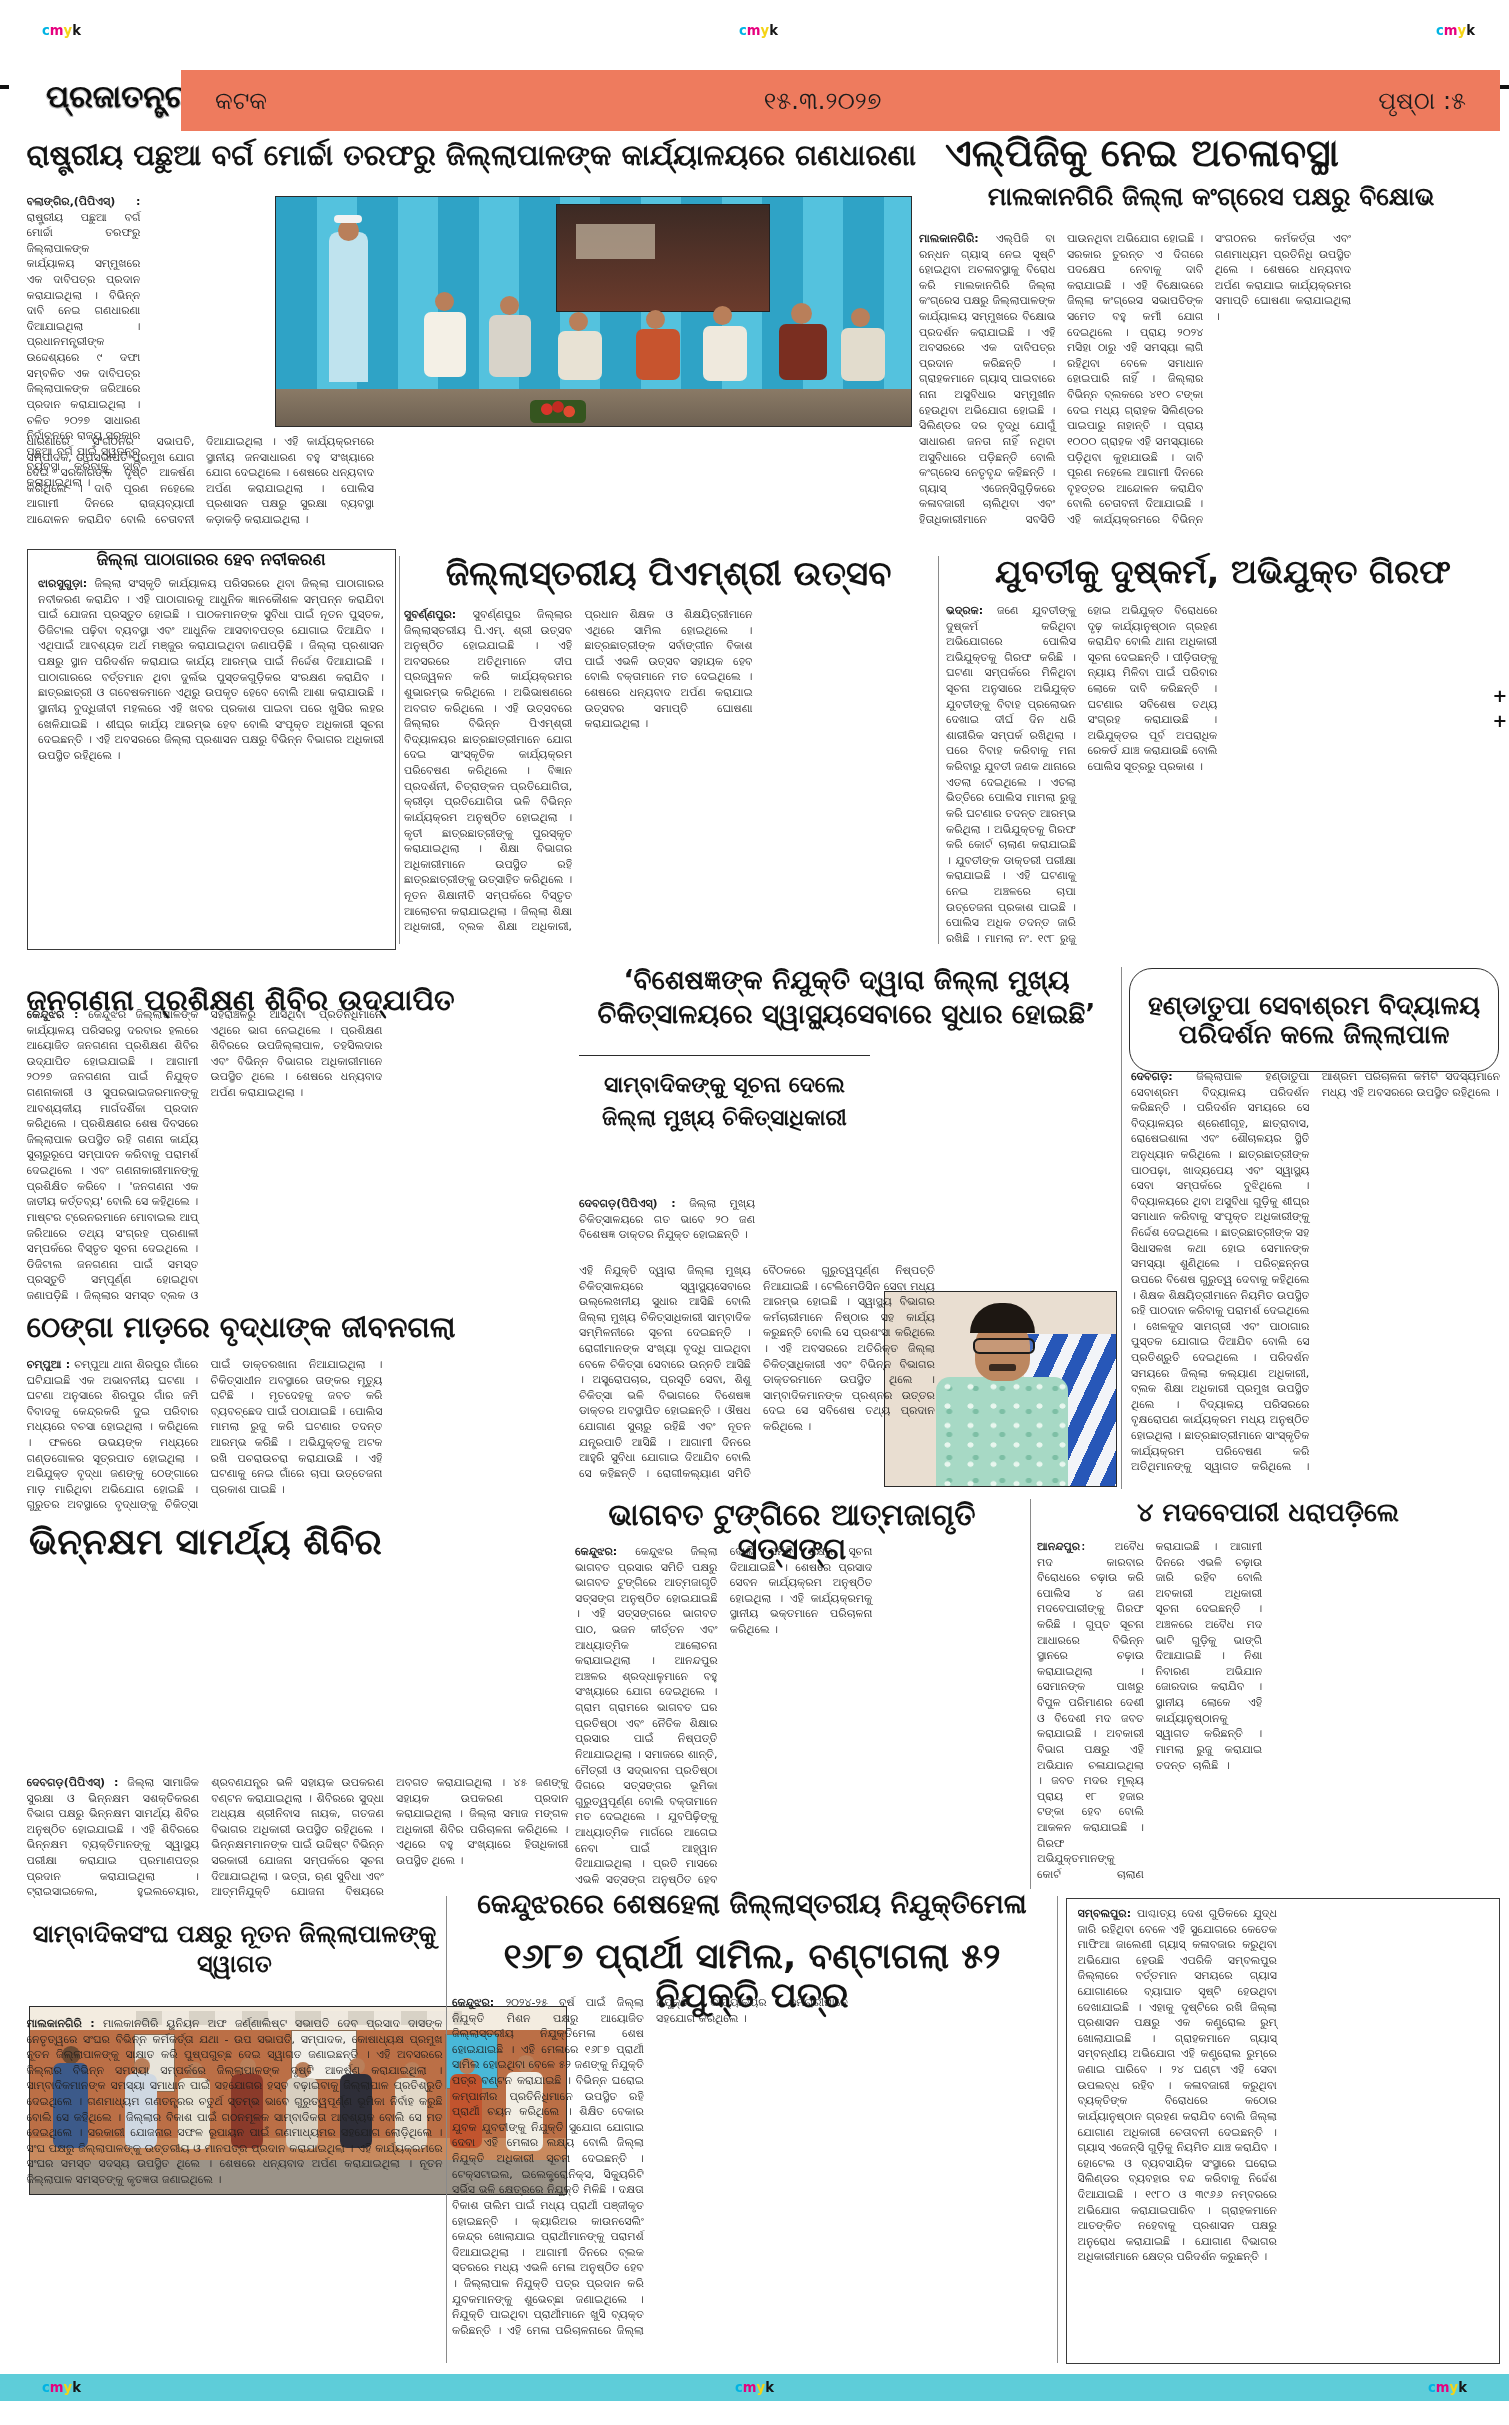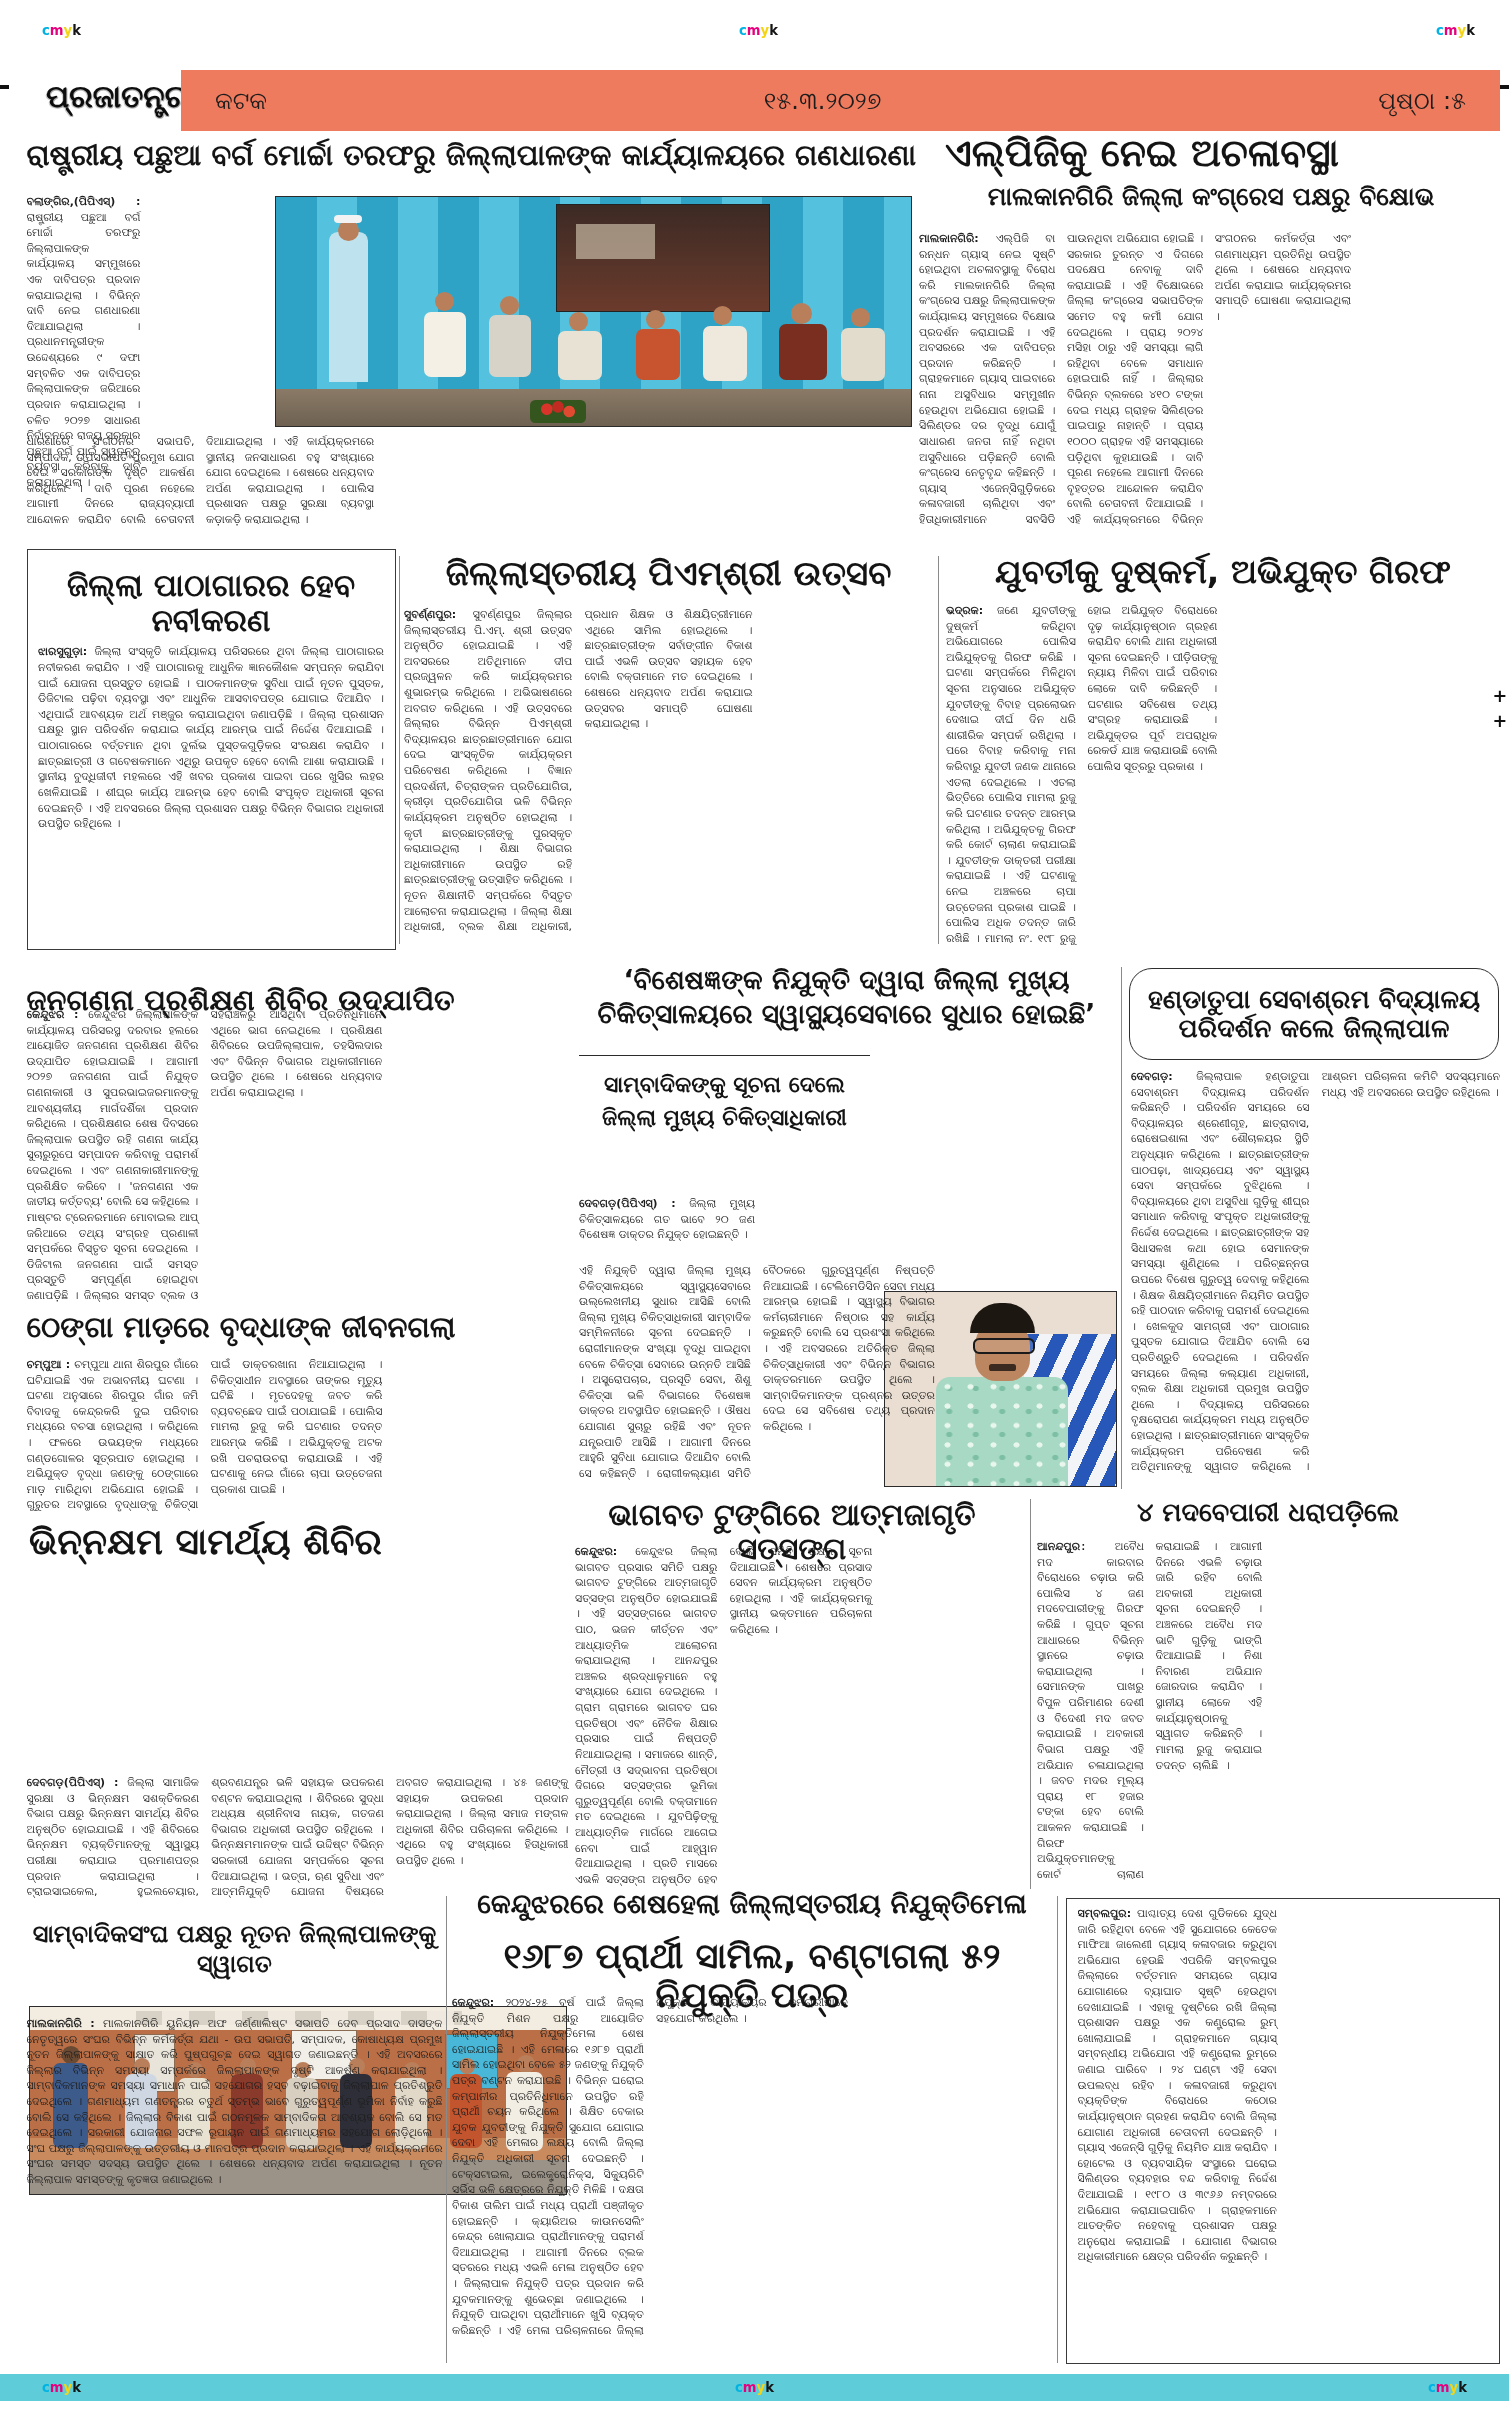--- a/index.html
+++ b/index.html
@@ -85,21 +85,21 @@
   <span>ଧାରଣାରେ ସଂଗଠନର ସଭାପତି, ସମ୍ପାଦକ, ଉପସଭାପତି ପ୍ରମୁଖ ଯୋଗ ଦେଇ ସରକାରଙ୍କ ଦୃଷ୍ଟି ଆକର୍ଷଣ କରିଥିଲେ । ଦାବି ପୂରଣ ନହେଲେ ଆଗାମୀ ଦିନରେ ରାଜ୍ୟବ୍ୟାପୀ ଆନ୍ଦୋଳନ କରାଯିବ ବୋଲି ଚେତାବନୀ ଦିଆଯାଇଥିଲା । ଏହି କାର୍ଯ୍ୟକ୍ରମରେ ସ୍ଥାନୀୟ ଜନସାଧାରଣ ବହୁ ସଂଖ୍ୟାରେ ଯୋଗ ଦେଇଥିଲେ । ଶେଷରେ ଧନ୍ୟବାଦ ଅର୍ପଣ କରାଯାଇଥିଲା । ପୋଲିସ ପ୍ରଶାସନ ପକ୍ଷରୁ ସୁରକ୍ଷା ବ୍ୟବସ୍ଥା କଡ଼ାକଡ଼ି କରାଯାଇଥିଲା ।</span>
 </div>
 
 <div class="abs hl" style="left:785px;top:132px;width:714px;font-size:38px;">ଏଲ୍‌ପିଜିକୁ ନେଇ ଅଚଳାବସ୍ଥା</div>
 <div class="abs hl" style="left:922px;top:183px;width:578px;font-size:25px;">ମାଲକାନଗିରି ଜିଲ୍ଲା କଂଗ୍ରେସ ପକ୍ଷରୁ ବିକ୍ଷୋଭ</div>
 <div class="abs bd cols4" style="left:919px;top:231px;width:580px;height:307px;">
   <b>ମାଲକାନଗିରି: </b><span>ଏଲ୍‌ପିଜି ବା ରନ୍ଧନ ଗ୍ୟାସ୍ ନେଇ ସୃଷ୍ଟି ହୋଇଥିବା ଅଚଳାବସ୍ଥାକୁ ବିରୋଧ କରି ମାଲକାନଗିରି ଜିଲ୍ଲା କଂଗ୍ରେସ ପକ୍ଷରୁ ଜିଲ୍ଲାପାଳଙ୍କ କାର୍ଯ୍ୟାଳୟ ସମ୍ମୁଖରେ ବିକ୍ଷୋଭ ପ୍ରଦର୍ଶନ କରାଯାଇଛି । ଏହି ଅବସରରେ ଏକ ଦାବିପତ୍ର ପ୍ରଦାନ କରିଛନ୍ତି । ଗ୍ରାହକମାନେ ଗ୍ୟାସ୍ ପାଇବାରେ ନାନା ଅସୁବିଧାର ସମ୍ମୁଖୀନ ହେଉଥିବା ଅଭିଯୋଗ ହୋଇଛି । ସିଲିଣ୍ଡର ଦର ବୃଦ୍ଧି ଯୋଗୁଁ ସାଧାରଣ ଜନତା ନାହିଁ ନଥିବା ଅସୁବିଧାରେ ପଡ଼ିଛନ୍ତି ବୋଲି କଂଗ୍ରେସ ନେତୃବୃନ୍ଦ କହିଛନ୍ତି । ଗ୍ୟାସ୍ ଏଜେନ୍ସିଗୁଡ଼ିକରେ କଳାବଜାରୀ ଚାଲିଥିବା ଏବଂ ହିତାଧିକାରୀମାନେ ସବସିଡି ପାଉନଥିବା ଅଭିଯୋଗ ହୋଇଛି । ସରକାର ତୁରନ୍ତ ଏ ଦିଗରେ ପଦକ୍ଷେପ ନେବାକୁ ଦାବି କରାଯାଇଛି । ଏହି ବିକ୍ଷୋଭରେ ଜିଲ୍ଲା କଂଗ୍ରେସ ସଭାପତିଙ୍କ ସମେତ ବହୁ କର୍ମୀ ଯୋଗ ଦେଇଥିଲେ । ପ୍ରାୟ ୨୦୨୪ ମସିହା ଠାରୁ ଏହି ସମସ୍ୟା ଲାଗି ରହିଥିବା ବେଳେ ସମାଧାନ ହୋଇପାରି ନାହିଁ । ଜିଲ୍ଲାର ବିଭିନ୍ନ ବ୍ଲକରେ ୪୧୦ ଟଙ୍କା ଦେଇ ମଧ୍ୟ ଗ୍ରାହକ ସିଲିଣ୍ଡର ପାଇପାରୁ ନାହାନ୍ତି । ପ୍ରାୟ ୧୦୦୦ ଗ୍ରାହକ ଏହି ସମସ୍ୟାରେ ପଡ଼ିଥିବା କୁହାଯାଉଛି । ଦାବି ପୂରଣ ନହେଲେ ଆଗାମୀ ଦିନରେ ବୃହତ୍ତର ଆନ୍ଦୋଳନ କରାଯିବ ବୋଲି ଚେତାବନୀ ଦିଆଯାଇଛି । ଏହି କାର୍ଯ୍ୟକ୍ରମରେ ବିଭିନ୍ନ ସଂଗଠନର କର୍ମକର୍ତ୍ତା ଏବଂ ଗଣମାଧ୍ୟମ ପ୍ରତିନିଧି ଉପସ୍ଥିତ ଥିଲେ । ଶେଷରେ ଧନ୍ୟବାଦ ଅର୍ପଣ କରାଯାଇ କାର୍ଯ୍ୟକ୍ରମର ସମାପ୍ତି ଘୋଷଣା କରାଯାଇଥିଲା ।</span>
 </div>
 
 <div class="abs boxed" style="left:26.5px;top:549px;width:369px;height:401px;">
-  <div class="hl" style="font-size:31px;margin:18px 7px 7px;">ଜିଲ୍ଲା ପାଠାଗାରର ହେବ ନବୀକରଣ</div>
+  <div class="hl" style="font-size:17px;margin:0 7px 7px;">ଜିଲ୍ଲା ପାଠାଗାରର ହେବ ନବୀକରଣ</div>
   <div class="bd" style="margin:5.3px 10.6px;height:318px;">
     <b>ଝାରସୁଗୁଡ଼ା: </b><span>ଜିଲ୍ଲା ସଂସ୍କୃତି କାର୍ଯ୍ୟାଳୟ ପରିସରରେ ଥିବା ଜିଲ୍ଲା ପାଠାଗାରର ନବୀକରଣ କରାଯିବ । ଏହି ପାଠାଗାରକୁ ଆଧୁନିକ ଜ୍ଞାନକୌଶଳ ସମ୍ପନ୍ନ କରାଯିବା ପାଇଁ ଯୋଜନା ପ୍ରସ୍ତୁତ ହୋଇଛି । ପାଠକମାନଙ୍କ ସୁବିଧା ପାଇଁ ନୂତନ ପୁସ୍ତକ, ଡିଜିଟାଲ ପଢ଼ିବା ବ୍ୟବସ୍ଥା ଏବଂ ଆଧୁନିକ ଆସବାବପତ୍ର ଯୋଗାଇ ଦିଆଯିବ । ଏଥିପାଇଁ ଆବଶ୍ୟକ ଅର୍ଥ ମଞ୍ଜୁର କରାଯାଇଥିବା ଜଣାପଡ଼ିଛି । ଜିଲ୍ଲା ପ୍ରଶାସନ ପକ୍ଷରୁ ସ୍ଥାନ ପରିଦର୍ଶନ କରାଯାଇ କାର୍ଯ୍ୟ ଆରମ୍ଭ ପାଇଁ ନିର୍ଦ୍ଦେଶ ଦିଆଯାଇଛି । ପାଠାଗାରରେ ବର୍ତ୍ତମାନ ଥିବା ଦୁର୍ଲଭ ପୁସ୍ତକଗୁଡ଼ିକର ସଂରକ୍ଷଣ କରାଯିବ । ଛାତ୍ରଛାତ୍ରୀ ଓ ଗବେଷକମାନେ ଏଥିରୁ ଉପକୃତ ହେବେ ବୋଲି ଆଶା କରାଯାଉଛି । ସ୍ଥାନୀୟ ବୁଦ୍ଧିଜୀବୀ ମହଲରେ ଏହି ଖବର ପ୍ରକାଶ ପାଇବା ପରେ ଖୁସିର ଲହର ଖେଳିଯାଇଛି । ଶୀଘ୍ର କାର୍ଯ୍ୟ ଆରମ୍ଭ ହେବ ବୋଲି ସଂପୃକ୍ତ ଅଧିକାରୀ ସୂଚନା ଦେଇଛନ୍ତି । ଏହି ଅବସରରେ ଜିଲ୍ଲା ପ୍ରଶାସନ ପକ୍ଷରୁ ବିଭିନ୍ନ ବିଭାଗର ଅଧିକାରୀ ଉପସ୍ଥିତ ରହିଥିଲେ ।</span>
   </div>
 </div>
 
 <div class="abs vrule" style="left:399px;top:556px;height:388px;"></div>
 <div class="abs hl" style="left:404px;top:554px;width:529px;font-size:34px;">ଜିଲ୍ଲାସ୍ତରୀୟ ପିଏମ୍‌ଶ୍ରୀ ଉତ୍ସବ</div>
 <div class="abs bd cols3" style="left:404px;top:607px;width:529px;height:340px;">
   <b>ସୁବର୍ଣ୍ଣପୁର: </b><span>ସୁବର୍ଣ୍ଣପୁର ଜିଲ୍ଲାର ଜିଲ୍ଲାସ୍ତରୀୟ ପି.ଏମ୍. ଶ୍ରୀ ଉତ୍ସବ ଅନୁଷ୍ଠିତ ହୋଇଯାଇଛି । ଏହି ଅବସରରେ ଅତିଥିମାନେ ଦୀପ ପ୍ରଜ୍ୱଳନ କରି କାର୍ଯ୍ୟକ୍ରମର ଶୁଭାରମ୍ଭ କରିଥିଲେ । ଅଭିଭାଷଣରେ ଅବଗତ କରିଥିଲେ । ଏହି ଉତ୍ସବରେ ଜିଲ୍ଲାର ବିଭିନ୍ନ ପିଏମ୍‌ଶ୍ରୀ ବିଦ୍ୟାଳୟର ଛାତ୍ରଛାତ୍ରୀମାନେ ଯୋଗ ଦେଇ ସାଂସ୍କୃତିକ କାର୍ଯ୍ୟକ୍ରମ ପରିବେଷଣ କରିଥିଲେ । ବିଜ୍ଞାନ ପ୍ରଦର୍ଶନୀ, ଚିତ୍ରାଙ୍କନ ପ୍ରତିଯୋଗିତା, କ୍ରୀଡ଼ା ପ୍ରତିଯୋଗିତା ଭଳି ବିଭିନ୍ନ କାର୍ଯ୍ୟକ୍ରମ ଅନୁଷ୍ଠିତ ହୋଇଥିଲା । କୃତୀ ଛାତ୍ରଛାତ୍ରୀଙ୍କୁ ପୁରସ୍କୃତ କରାଯାଇଥିଲା । ଶିକ୍ଷା ବିଭାଗର ଅଧିକାରୀମାନେ ଉପସ୍ଥିତ ରହି ଛାତ୍ରଛାତ୍ରୀଙ୍କୁ ଉତ୍ସାହିତ କରିଥିଲେ । ନୂତନ ଶିକ୍ଷାନୀତି ସମ୍ପର୍କରେ ବିସ୍ତୃତ ଆଲୋଚନା କରାଯାଇଥିଲା । ଜିଲ୍ଲା ଶିକ୍ଷା ଅଧିକାରୀ, ବ୍ଲକ ଶିକ୍ଷା ଅଧିକାରୀ, ପ୍ରଧାନ ଶିକ୍ଷକ ଓ ଶିକ୍ଷୟିତ୍ରୀମାନେ ଏଥିରେ ସାମିଲ ହୋଇଥିଲେ । ଛାତ୍ରଛାତ୍ରୀଙ୍କ ସର୍ବାଙ୍ଗୀନ ବିକାଶ ପାଇଁ ଏଭଳି ଉତ୍ସବ ସହାୟକ ହେବ ବୋଲି ବକ୍ତାମାନେ ମତ ଦେଇଥିଲେ । ଶେଷରେ ଧନ୍ୟବାଦ ଅର୍ପଣ କରାଯାଇ ଉତ୍ସବର ସମାପ୍ତି ଘୋଷଣା କରାଯାଇଥିଲା ।</span>
 </div>
@@ -130,21 +130,21 @@
   <div class="fig" style="left:90px;top:26.5px;width:55px;height:62px;background:#bc8760;border-radius:26.5px 26.5px 21px 21px;"></div>
   <div class="fig" style="left:85px;top:10.6px;width:65px;height:30px;background:#1d1712;border-radius:35px 35px 0 0;"></div>
   <div class="fig" style="left:88px;top:46px;width:58px;height:12.3px;border:2.6px solid #1a1a1a;border-radius:6.2px;background:rgba(255,255,255,.15);"></div>
   <div class="fig" style="left:104px;top:72px;width:26.5px;height:7px;background:#3a2a20;border-radius:2.6px;"></div>
 </div>
 <div class="abs bd cols3" style="left:579px;top:1263px;width:540px;height:226px;">
   <span>ଏହି ନିଯୁକ୍ତି ଦ୍ୱାରା ଜିଲ୍ଲା ମୁଖ୍ୟ ଚିକିତ୍ସାଳୟରେ ସ୍ୱାସ୍ଥ୍ୟସେବାରେ ଉଲ୍ଲେଖନୀୟ ସୁଧାର ଆସିଛି ବୋଲି ଜିଲ୍ଲା ମୁଖ୍ୟ ଚିକିତ୍ସାଧିକାରୀ ସାମ୍ବାଦିକ ସମ୍ମିଳନୀରେ ସୂଚନା ଦେଇଛନ୍ତି । ରୋଗୀମାନଙ୍କ ସଂଖ୍ୟା ବୃଦ୍ଧି ପାଇଥିବା ବେଳେ ଚିକିତ୍ସା ସେବାରେ ଉନ୍ନତି ଆସିଛି । ଅସ୍ତ୍ରୋପଚାର, ପ୍ରସୂତି ସେବା, ଶିଶୁ ଚିକିତ୍ସା ଭଳି ବିଭାଗରେ ବିଶେଷଜ୍ଞ ଡାକ୍ତର ଅବସ୍ଥାପିତ ହୋଇଛନ୍ତି । ଔଷଧ ଯୋଗାଣ ସୁଚାରୁ ରହିଛି ଏବଂ ନୂତନ ଯନ୍ତ୍ରପାତି ଆସିଛି । ଆଗାମୀ ଦିନରେ ଆହୁରି ସୁବିଧା ଯୋଗାଇ ଦିଆଯିବ ବୋଲି ସେ କହିଛନ୍ତି । ରୋଗୀକଲ୍ୟାଣ ସମିତି ବୈଠକରେ ଗୁରୁତ୍ୱପୂର୍ଣ୍ଣ ନିଷ୍ପତ୍ତି ନିଆଯାଇଛି । ଟେଲିମେଡିସିନ ସେବା ମଧ୍ୟ ଆରମ୍ଭ ହୋଇଛି । ସ୍ୱାସ୍ଥ୍ୟ ବିଭାଗର କର୍ମଚାରୀମାନେ ନିଷ୍ଠାର ସହ କାର୍ଯ୍ୟ କରୁଛନ୍ତି ବୋଲି ସେ ପ୍ରଶଂସା କରିଥିଲେ । ଏହି ଅବସରରେ ଅତିରିକ୍ତ ଜିଲ୍ଲା ଚିକିତ୍ସାଧିକାରୀ ଏବଂ ବିଭିନ୍ନ ବିଭାଗର ଡାକ୍ତରମାନେ ଉପସ୍ଥିତ ଥିଲେ । ସାମ୍ବାଦିକମାନଙ୍କ ପ୍ରଶ୍ନର ଉତ୍ତର ଦେଇ ସେ ସବିଶେଷ ତଥ୍ୟ ପ୍ରଦାନ କରିଥିଲେ ।</span>
 </div>
 
 <div class="abs vrule" style="left:1121px;top:967px;height:522px;"></div>
-<div class="abs roundbox" style="left:1129px;top:968px;width:370px;height:92px;">
+<div class="abs roundbox" style="left:1129px;top:968px;width:370px;height:104px;">
   <div class="hl" style="font-size:25.6px;">ହଣ୍ଡାତୁପା ସେବାଶ୍ରମ ବିଦ୍ୟାଳୟ ପରିଦର୍ଶନ କଲେ ଜିଲ୍ଲାପାଳ</div>
 </div>
 <div class="abs bd cols2" style="left:1131px;top:1069px;width:369px;height:420px;">
   <b>ଦେବଗଡ଼: </b><span>ଜିଲ୍ଲାପାଳ ହଣ୍ଡାତୁପା ସେବାଶ୍ରମ ବିଦ୍ୟାଳୟ ପରିଦର୍ଶନ କରିଛନ୍ତି । ପରିଦର୍ଶନ ସମୟରେ ସେ ବିଦ୍ୟାଳୟର ଶ୍ରେଣୀଗୃହ, ଛାତ୍ରାବାସ, ରୋଷେଇଶାଳା ଏବଂ ଶୌଚାଳୟର ସ୍ଥିତି ଅନୁଧ୍ୟାନ କରିଥିଲେ । ଛାତ୍ରଛାତ୍ରୀଙ୍କ ପାଠପଢ଼ା, ଖାଦ୍ୟପେୟ ଏବଂ ସ୍ୱାସ୍ଥ୍ୟ ସେବା ସମ୍ପର୍କରେ ବୁଝିଥିଲେ । ବିଦ୍ୟାଳୟରେ ଥିବା ଅସୁବିଧା ଗୁଡ଼ିକୁ ଶୀଘ୍ର ସମାଧାନ କରିବାକୁ ସଂପୃକ୍ତ ଅଧିକାରୀଙ୍କୁ ନିର୍ଦ୍ଦେଶ ଦେଇଥିଲେ । ଛାତ୍ରଛାତ୍ରୀଙ୍କ ସହ ସିଧାସଳଖ କଥା ହୋଇ ସେମାନଙ୍କ ସମସ୍ୟା ଶୁଣିଥିଲେ । ପରିଚ୍ଛନ୍ନତା ଉପରେ ବିଶେଷ ଗୁରୁତ୍ୱ ଦେବାକୁ କହିଥିଲେ । ଶିକ୍ଷକ ଶିକ୍ଷୟିତ୍ରୀମାନେ ନିୟମିତ ଉପସ୍ଥିତ ରହି ପାଠଦାନ କରିବାକୁ ପରାମର୍ଶ ଦେଇଥିଲେ । ଖେଳକୁଦ ସାମଗ୍ରୀ ଏବଂ ପାଠାଗାର ପୁସ୍ତକ ଯୋଗାଇ ଦିଆଯିବ ବୋଲି ସେ ପ୍ରତିଶ୍ରୁତି ଦେଇଥିଲେ । ପରିଦର୍ଶନ ସମୟରେ ଜିଲ୍ଲା କଲ୍ୟାଣ ଅଧିକାରୀ, ବ୍ଲକ ଶିକ୍ଷା ଅଧିକାରୀ ପ୍ରମୁଖ ଉପସ୍ଥିତ ଥିଲେ । ବିଦ୍ୟାଳୟ ପରିସରରେ ବୃକ୍ଷରୋପଣ କାର୍ଯ୍ୟକ୍ରମ ମଧ୍ୟ ଅନୁଷ୍ଠିତ ହୋଇଥିଲା । ଛାତ୍ରଛାତ୍ରୀମାନେ ସାଂସ୍କୃତିକ କାର୍ଯ୍ୟକ୍ରମ ପରିବେଷଣ କରି ଅତିଥିମାନଙ୍କୁ ସ୍ୱାଗତ କରିଥିଲେ । ଆଶ୍ରମ ପରିଚାଳନା କମିଟି ସଦସ୍ୟମାନେ ମଧ୍ୟ ଏହି ଅବସରରେ ଉପସ୍ଥିତ ରହିଥିଲେ ।</span>
 </div>
 
 <div class="abs hl left" style="left:26.5px;top:1311px;width:540px;font-size:29px;">ଠେଙ୍ଗା ମାଡ଼ରେ ବୃଦ୍ଧାଙ୍କ ଜୀବନଗଲା</div>
 <div class="abs bd cols3" style="left:26.5px;top:1357px;width:540px;height:162px;">
   <b>ଚମ୍ପୁଆ : </b><span>ଚମ୍ପୁଆ ଥାନା ଶିରପୁର ଗାଁରେ ଘଟିଯାଇଛି ଏକ ଅଭାବନୀୟ ଘଟଣା । ଘଟଣା ଅନୁସାରେ ଶିରପୁର ଗାଁର ଜମି ବିବାଦକୁ କେନ୍ଦ୍ରକରି ଦୁଇ ପରିବାର ମଧ୍ୟରେ ବଚସା ହୋଇଥିଲା । କରିଥିଲେ । ଫଳରେ ଉଭୟଙ୍କ ମଧ୍ୟରେ ଗଣ୍ଡଗୋଳର ସୂତ୍ରପାତ ହୋଇଥିଲା । ଅଭିଯୁକ୍ତ ବୃଦ୍ଧା ଜଣଙ୍କୁ ଠେଙ୍ଗାରେ ମାଡ଼ ମାରିଥିବା ଅଭିଯୋଗ ହୋଇଛି । ଗୁରୁତର ଅବସ୍ଥାରେ ବୃଦ୍ଧାଙ୍କୁ ଚିକିତ୍ସା ପାଇଁ ଡାକ୍ତରଖାନା ନିଆଯାଇଥିଲା । ଚିକିତ୍ସାଧୀନ ଅବସ୍ଥାରେ ତାଙ୍କର ମୃତ୍ୟୁ ଘଟିଛି । ମୃତଦେହକୁ ଜବତ କରି ବ୍ୟବଚ୍ଛେଦ ପାଇଁ ପଠାଯାଇଛି । ପୋଲିସ ମାମଲା ରୁଜୁ କରି ଘଟଣାର ତଦନ୍ତ ଆରମ୍ଭ କରିଛି । ଅଭିଯୁକ୍ତକୁ ଅଟକ ରଖି ପଚରାଉଚରା କରାଯାଉଛି । ଏହି ଘଟଣାକୁ ନେଇ ଗାଁରେ ଚାପା ଉତ୍ତେଜନା ପ୍ରକାଶ ପାଇଛି ।</span>
 </div>

